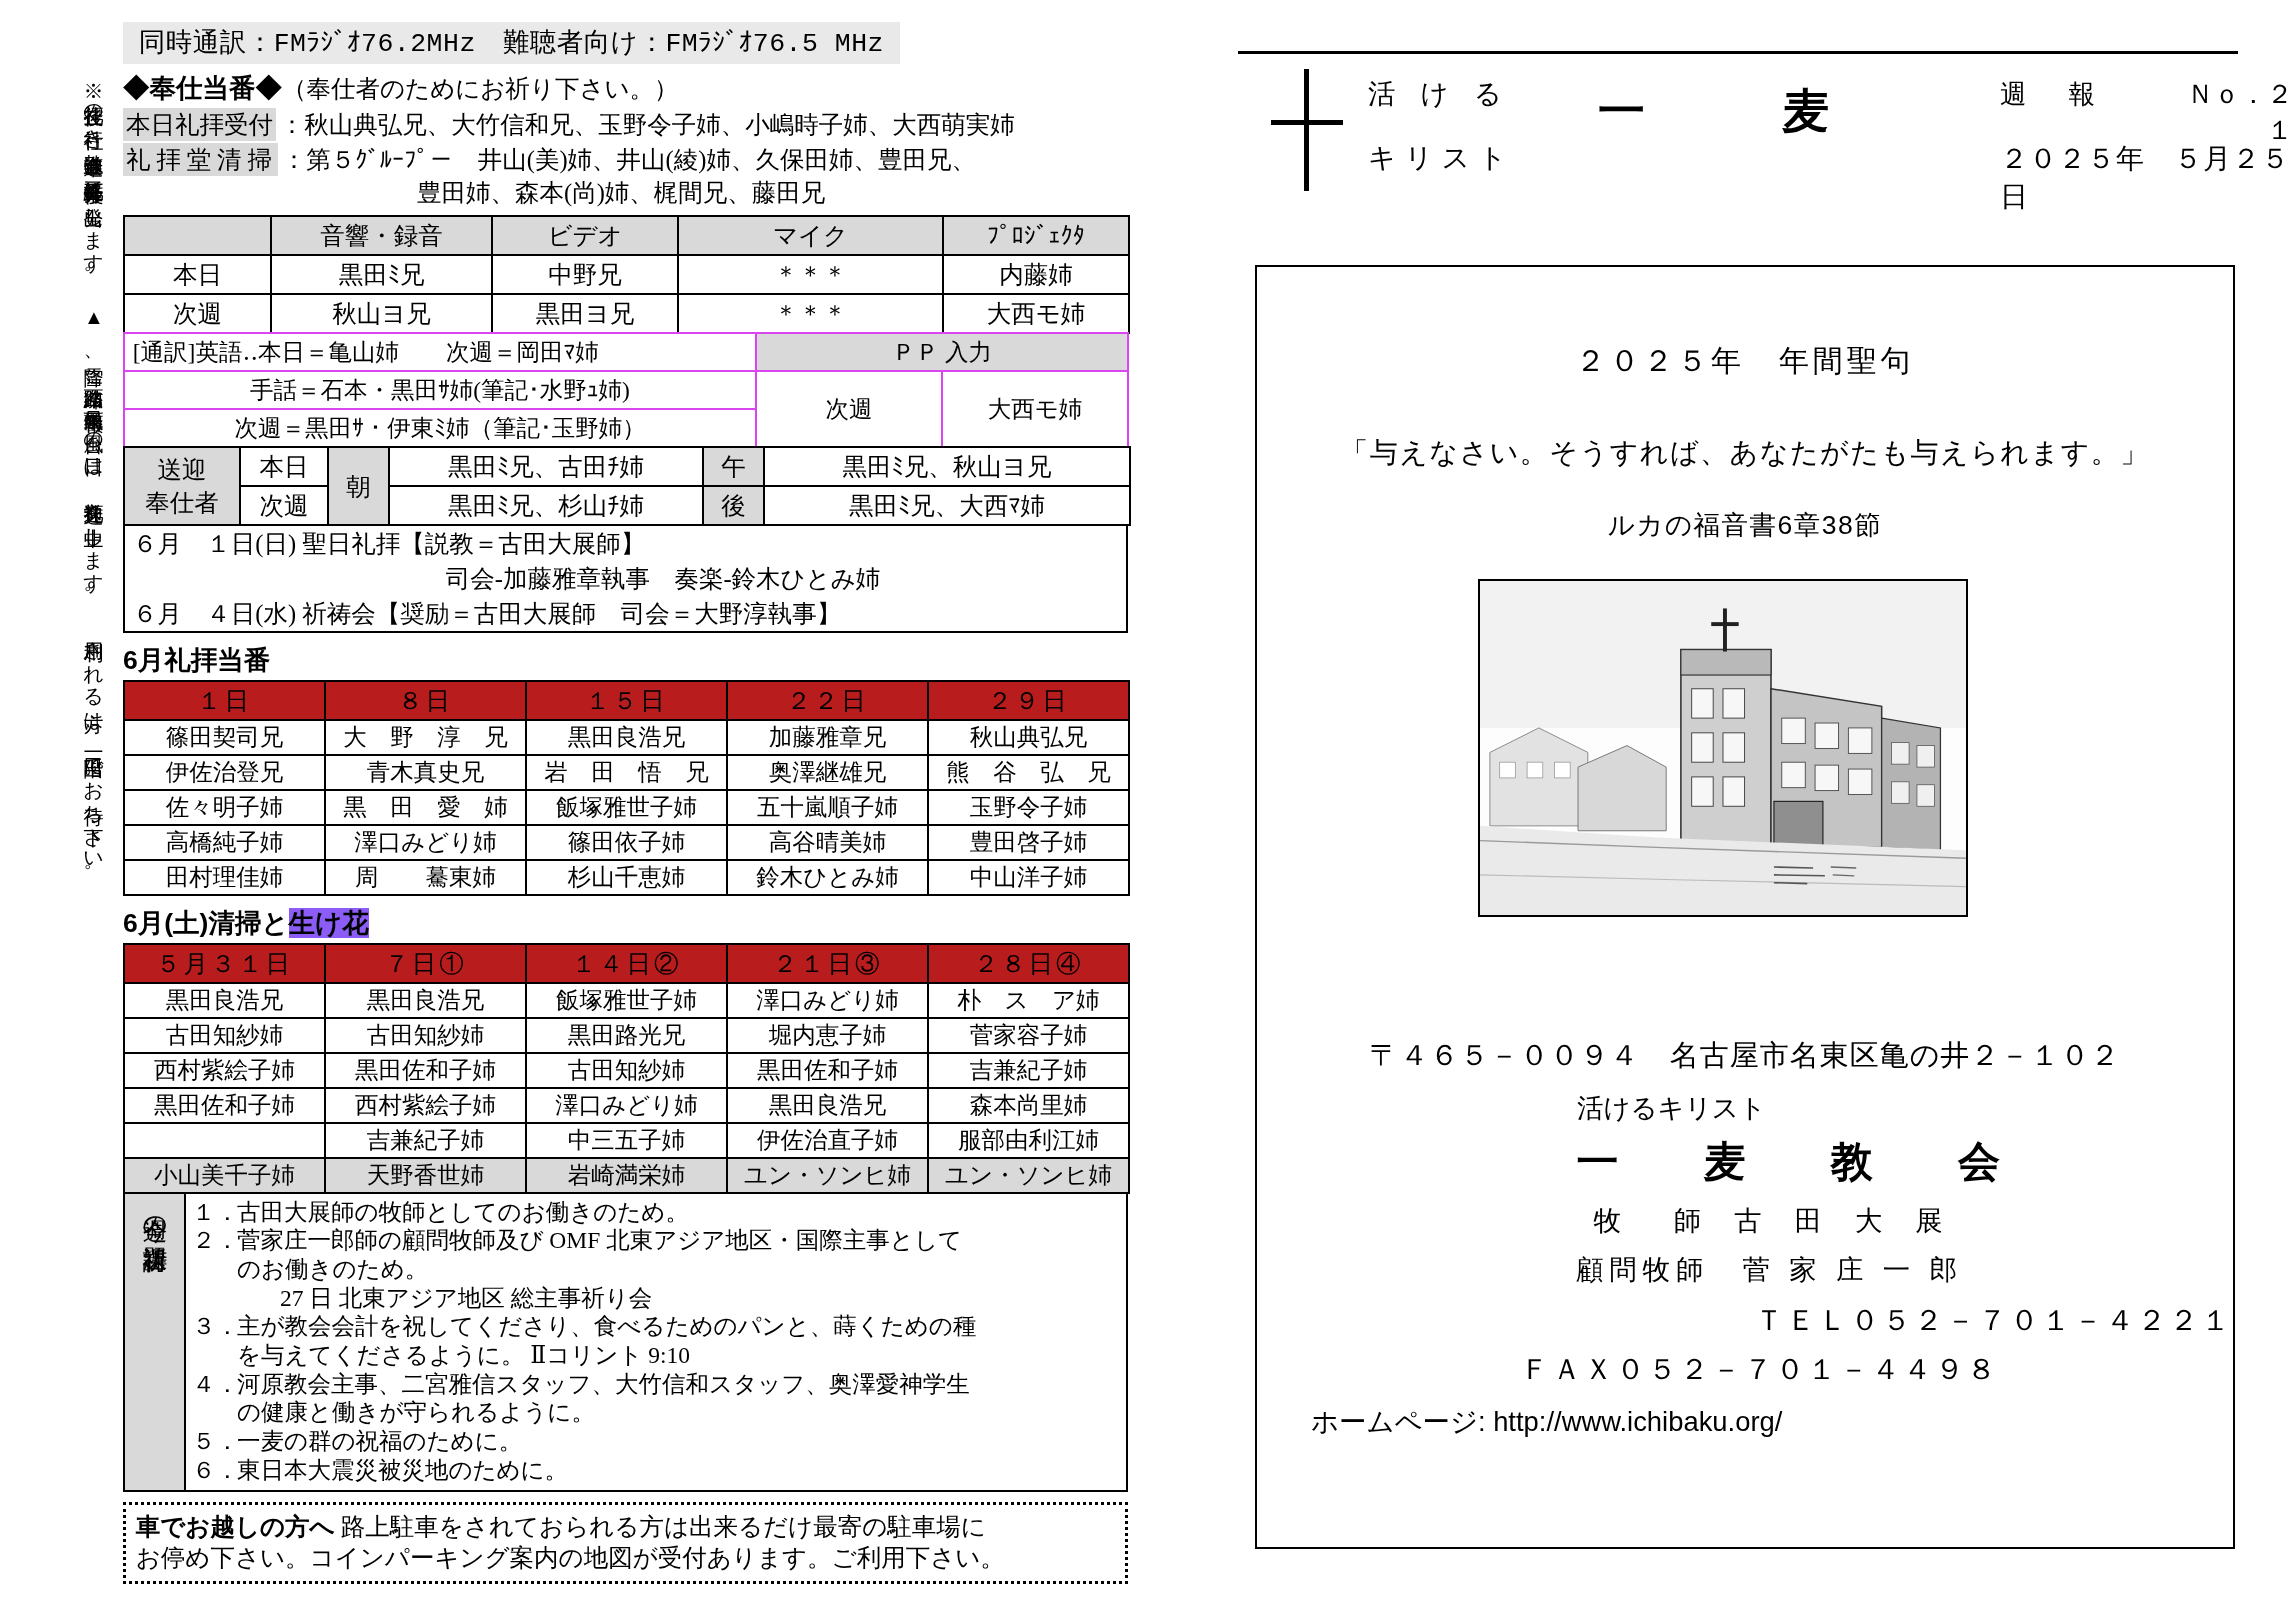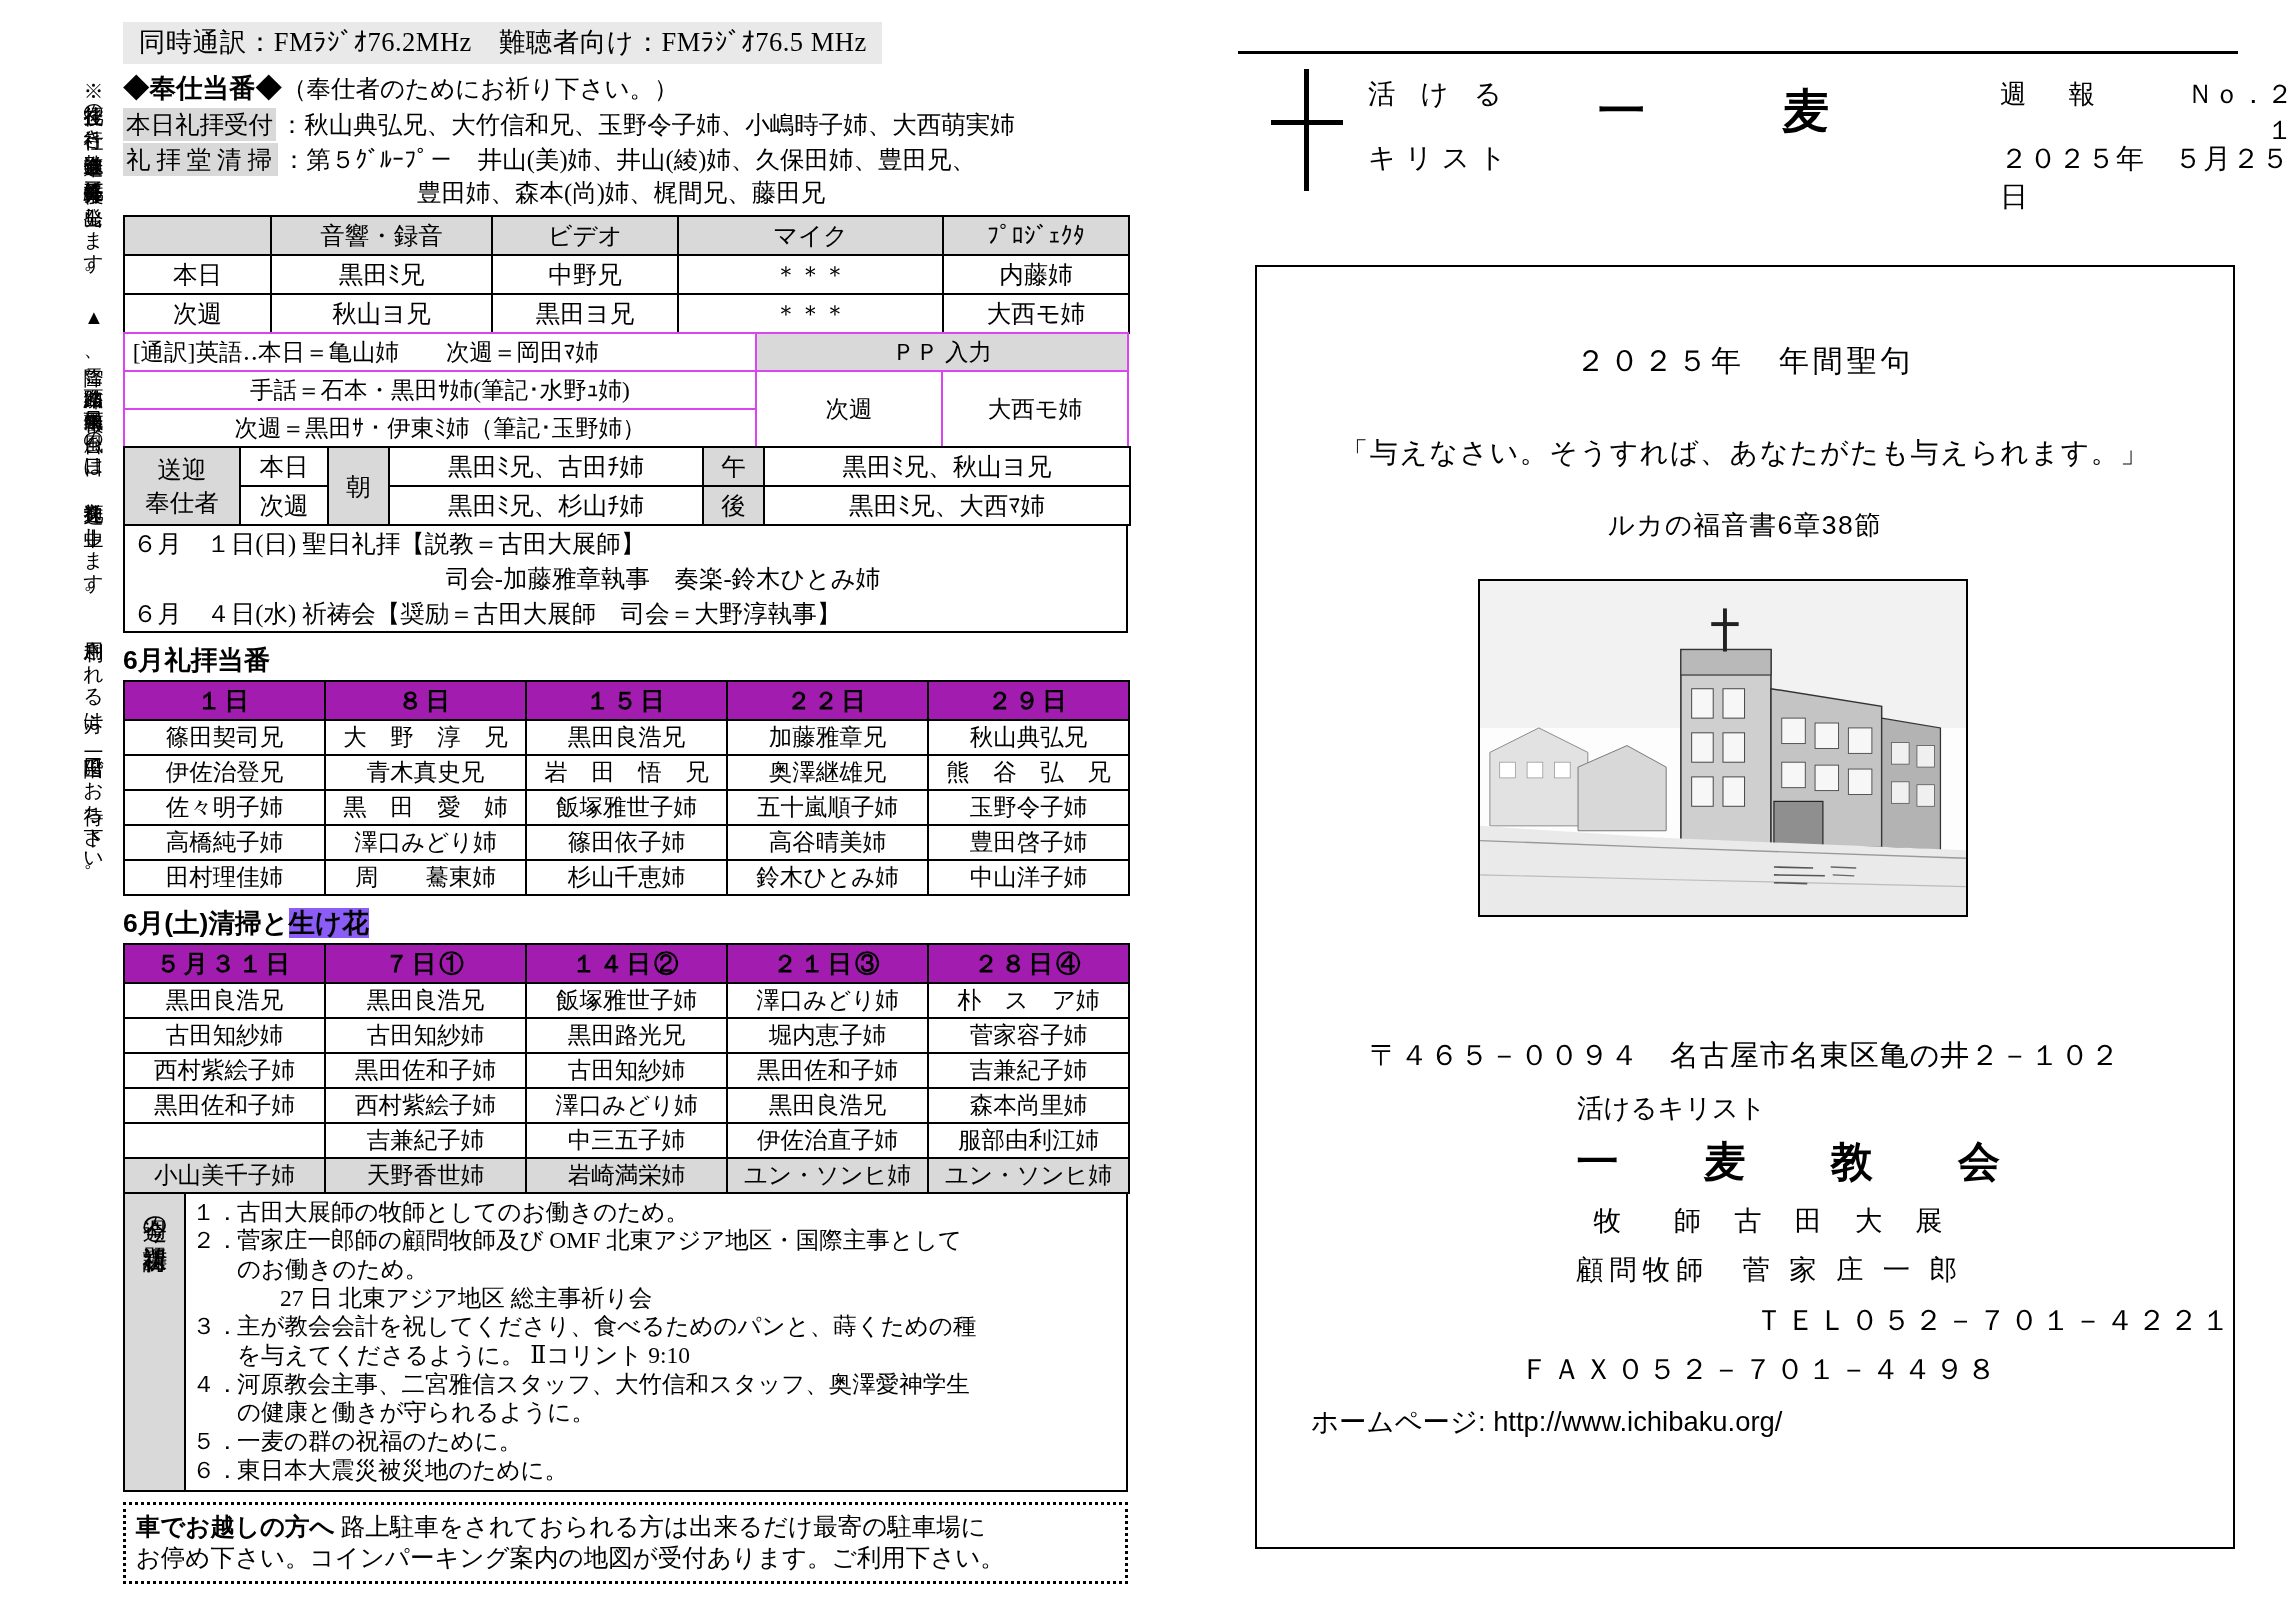--- a/index.html
+++ b/index.html
@@ -36,21 +36,21 @@
   }
 
   .content { position: absolute; left: 123px; top: 21.6px; width: 1005px; }
 
   .fm-line {
     background: #e9e9e9;
     display: inline-block;
     padding: 2.9px 15.7px 3.9px 15.7px;
     font-size: 26.5px;
     letter-spacing: 0.5px;
-    font-family: Liberation Serif, serif;
+    font-family: Liberation Mono, monospace;
     white-space: nowrap;
   }
 
   .duty-head {
     font-size: 26.5px; font-weight: bold; margin-top: 5.9px;
     font-family: "Liberation Sans", sans-serif;
     white-space: nowrap;
   }
   .duty-head .paren { font-weight: normal; font-size: 24.5px; font-family:"Liberation Serif",serif;}
 
@@ -89,22 +89,22 @@
   .interp-tbl td { border: 2px solid #d946ef; font-size: 23.5px; padding: 2px 9px; height: 37px;}
 
   .sec-title {
     font-size: 26.5px; font-weight: bold; margin-top: 8.8px; margin-bottom: 2px;
     font-family: "Liberation Sans", sans-serif;
   }
   .sec-title .hl { background: #8b5cf6; }
 
   table.names { border-collapse: collapse; width: 1005px; table-layout: fixed; }
   table.names th {
-    border: 2px solid #000; background: #a21caf;
-    font-size: 24.5px; font-weight: bold; height: 39px;
+    border: 2px solid #000; background: #b91c1c;
+    font-size: 24.5px; font-weight: normal; height: 39px;
     letter-spacing: 2.9px;
     font-family: "Liberation Sans", sans-serif;
   }
   table.names td {
     border: 2px solid #000;
     font-size: 23.5px; text-align: center; height: 35px;
     padding: 0 2px;
     white-space: nowrap;
   }
 

